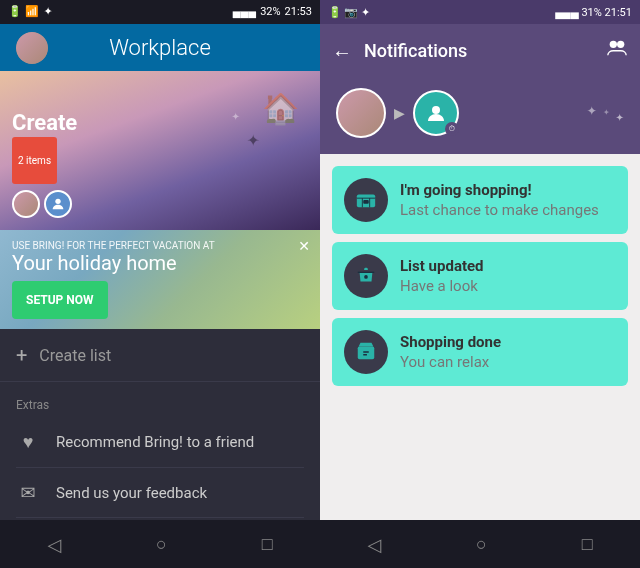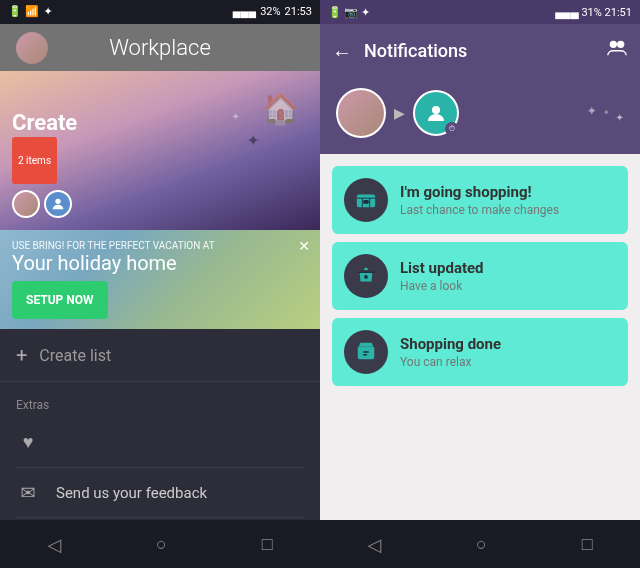--- a/index.html
+++ b/index.html
@@ -33,21 +33,21 @@
       padding: 0 8px;
       font-size: 11px;
       color: #fff;
     }
     .status-bar-left { display: flex; align-items: center; gap: 4px; }
     .status-bar-right { display: flex; align-items: center; gap: 4px; }
 
     
     .app-header {
       height: 48px;
-      background: #737373;
+      background: #0369a1;
       display: flex;
       align-items: center;
       padding: 0 16px;
       justify-content: space-between;
     }
     .app-title {
       font-size: 22px;
       font-weight: 300;
       color: #fff;
     }
@@ -321,21 +321,21 @@
       flex-shrink: 0;
     }
     .notif-card-icon svg { width: 22px; height: 22px; fill: #2ab3a8; }
     .notif-card-content {}
     .notif-card-title {
       font-size: 15px;
       font-weight: bold;
       color: #333;
     }
     .notif-card-sub {
-      font-size: 12px;
+      font-size: 15px;
       color: #777;
       margin-top: 2px;
     }
 
     .right-bottom-nav {
       height: 48px;
       background: #1a1a24;
       display: flex;
       align-items: center;
       justify-content: space-around;
@@ -403,20 +403,21 @@
     <span class="create-list-text">Create list</span>
   </div>
 
   <div class="extras-section">
     <span class="extras-label">Extras</span>
   </div>
 
   <div style="padding: 0 16px;">
     <div class="menu-item">
       <span class="menu-item-icon">♥</span>
+      <span class="menu-item-text">Recommend Bring! to a friend</span>
     </div>
     <div class="menu-item">
       <span class="menu-item-icon">✉</span>
       <span class="menu-item-text">Send us your feedback</span>
     </div>
     <div class="menu-item">
       <span class="menu-item-icon">⚙</span>
       <span class="menu-item-text">Settings</span>
     </div>
   </div>

